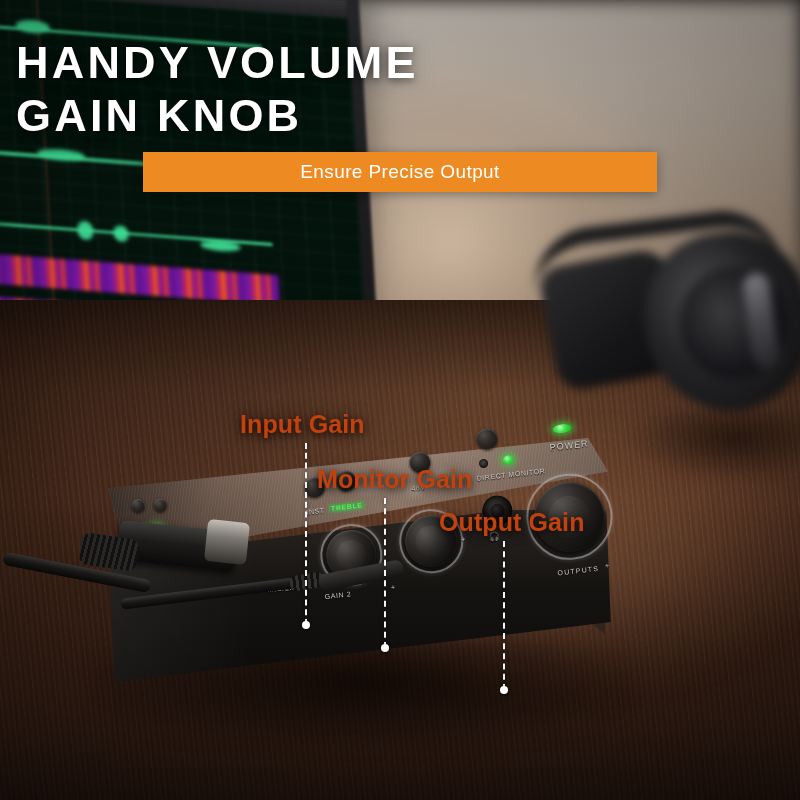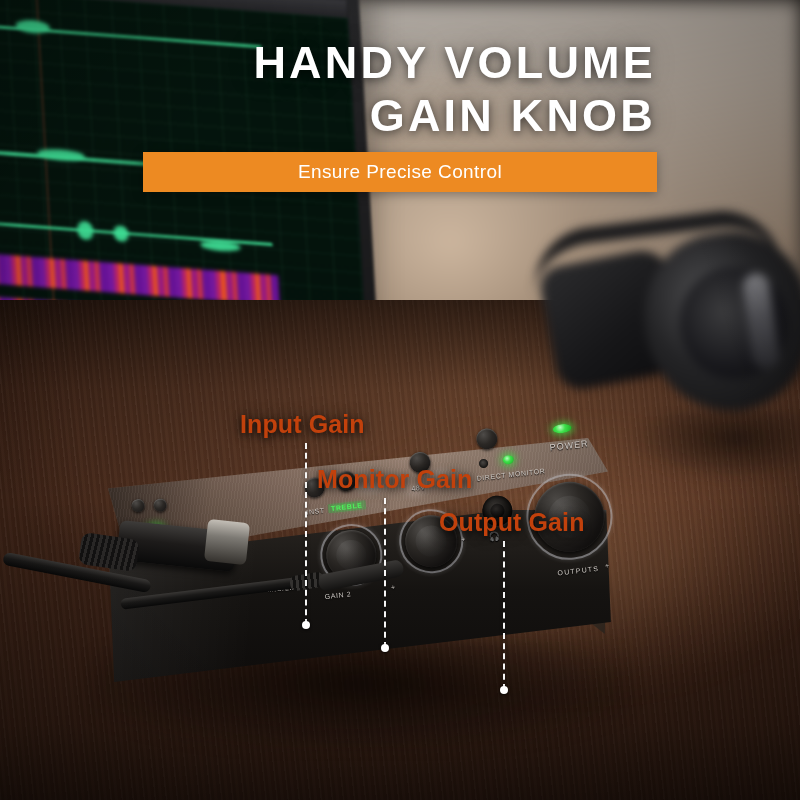--- a/index.html
+++ b/index.html
@@ -280,22 +280,22 @@
     border-radius:6px; transform:rotate(-9deg);
   }
   .cable-jack {
     position:absolute; left:238px; top:55px; width:86px; height:17px;
     background:linear-gradient(180deg,#3a3836,#141312);
     border-radius:8px; transform:rotate(-11deg);
   }
 
   
   .headline {
-    position:absolute; left:0; top:36px; width:656px;
-    text-align:right; color:#fff; font-weight:bold;
+    position:absolute; left:16px; top:36px; width:656px;
+    text-align:left; color:#fff; font-weight:bold;
     font-size:45px; line-height:53px; letter-spacing:3.2px;
     text-shadow:0 2px 9px rgba(0,0,0,.55), 0 0 26px rgba(0,0,0,.35);
   }
   .headline .l2 { display:block; }
   .banner {
     position:absolute; left:143px; top:152px; width:514px; height:40px;
     background:#ED8A22;
     display:flex; align-items:center; justify-content:center;
     box-shadow:0 2px 10px rgba(0,0,0,.34);
   }
@@ -432,21 +432,21 @@
   </div>
 
   <div class="vignette"></div>
 
   <div class="headline">
     <span>HANDY VOLUME</span>
     <span class="l2">GAIN KNOB</span>
   </div>
 
   <div class="banner">
-    <span>Ensure Precise Control</span>
+    <span>Ensure Precise Output</span>
   </div>
 
   <div class="leader l-input"></div>
   <div class="leader l-monitor"></div>
   <div class="leader l-output"></div>
 
   <div class="dot d-input"></div>
   <div class="dot d-monitor"></div>
   <div class="dot d-output"></div>
 

